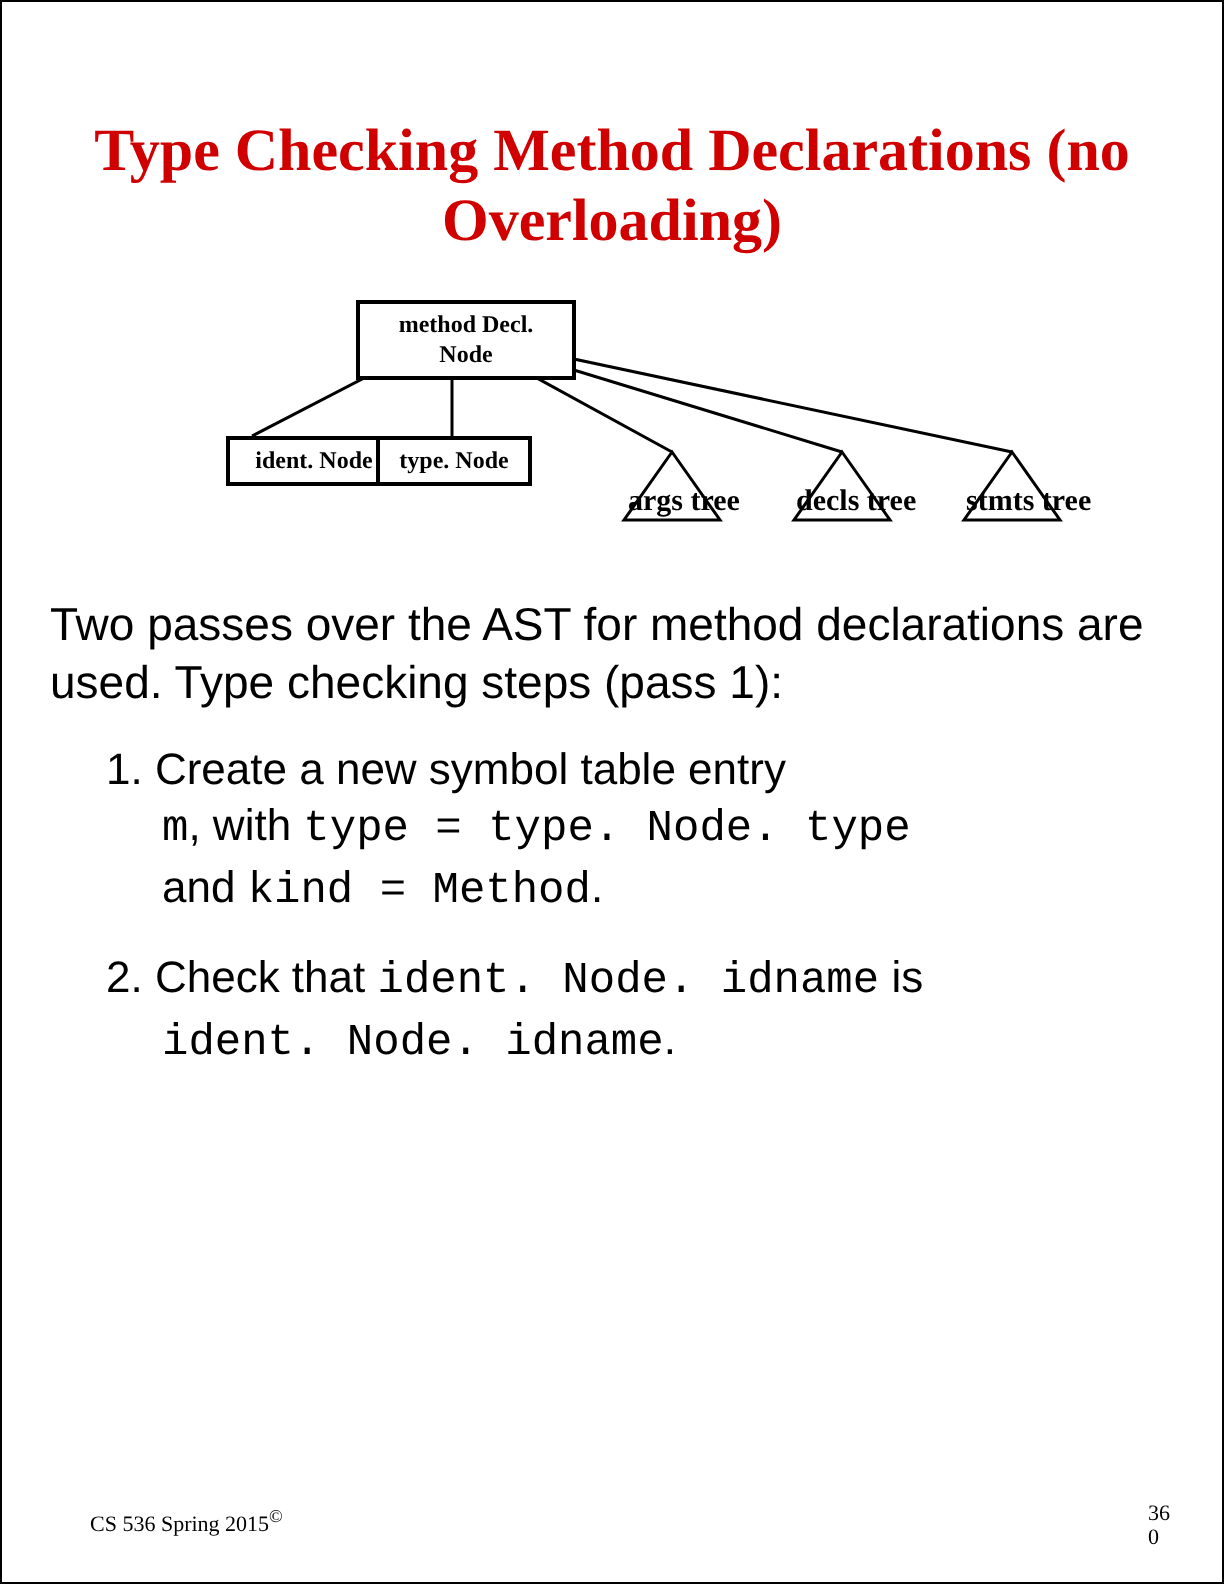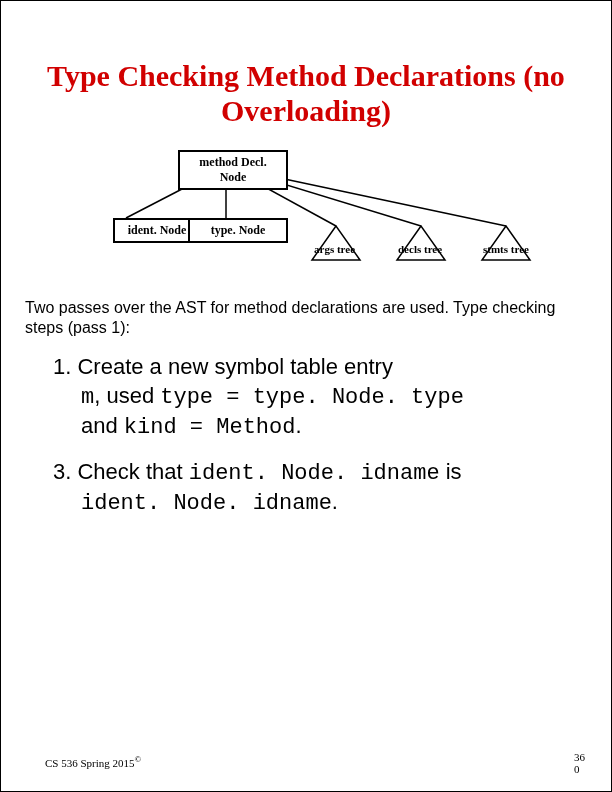--- a/index.html
+++ b/index.html
@@ -37,26 +37,26 @@
     border: 2px solid #000;
     background: #fff;
     font-size: 12px;
     font-weight: bold;
     text-align: center;
     padding: 3px 6px;
     font-family: "Times New Roman", Times, serif;
   }
   .tri-label {
     position: absolute;
-    font-size: 11px;
+    font-size: 15px;
     font-weight: bold;
     font-family: "Times New Roman", Times, serif;
   }
   .body-text {
-    font-size: 16px;
+    font-size: 23px;
     line-height: 1.25;
     font-family: Verdana, Geneva, sans-serif;
     margin-bottom: 6px;
   }
   .list {
     margin-left: 28px;
   }
   .list-item {
     font-size: 22px;
     line-height: 1.3;
@@ -116,43 +116,43 @@
       <line x1="185" y1="26" x2="355" y2="78" stroke="#000" stroke-width="1.5"></line>
       <line x1="195" y1="26" x2="440" y2="78" stroke="#000" stroke-width="1.5"></line>
 
       <polygon points="270,78 246,112 294,112" fill="#fff" stroke="#000" stroke-width="1.5"></polygon>
       <polygon points="355,78 331,112 379,112" fill="#fff" stroke="#000" stroke-width="1.5"></polygon>
       <polygon points="440,78 416,112 464,112" fill="#fff" stroke="#000" stroke-width="1.5"></polygon>
     </svg>
 
     <div class="node-box" style="left:112px; top:2px; width:110px;">method Decl. Node</div>
     <div class="node-box" style="left:20px; top:70px; width:88px;margin-left:27px;">ident. Node</div>
-    <div class="node-box" style="left:122px; top:70px; width:100px;">type. Node</div>
+    <div class="node-box" style="left:122px; top:70px; width:78px;">type. Node</div>
 
     <div class="tri-label" style="left:248px; top:95px;">args tree</div>
     <div class="tri-label" style="left:332px; top:95px;">decls tree</div>
     <div class="tri-label" style="left:417px; top:95px;">stmts tree</div>
   </div>
 
   <p class="body-text">Two passes over the AST for method declarations are used. Type checking steps (pass 1):</p>
 
   <div class="list">
 
     <div class="list-item">
       <span class="num">1. Create a new symbol table entry</span>
       <span class="cont">
-        <span class="mono">m</span><span>, used </span><span class="mono">type</span><span class="mono"> = </span><span class="mono">type. Node. type</span>
+        <span class="mono">m</span><span>, with </span><span class="mono">type</span><span class="mono"> = </span><span class="mono">type. Node. type</span>
       </span>
       <span class="cont">
         <span>and </span><span class="mono">kind</span><span class="mono"> = </span><span class="mono">Method</span><span>.</span>
       </span>
     </div>
 
     <div class="list-item">
-      <span class="num"><span>3. Check that </span><span class="mono">ident. Node. idname</span><span> is</span></span>
+      <span class="num"><span>2. Check that </span><span class="mono">ident. Node. idname</span><span> is</span></span>
       <span class="cont">
         <span class="mono">ident. Node. idname</span><span>.</span>
       </span>
     </div>
 
   </div>
 
   <div class="footer-left">
     <span>CS 536  Spring 2015</span><span class="copy">©</span>
   </div>

